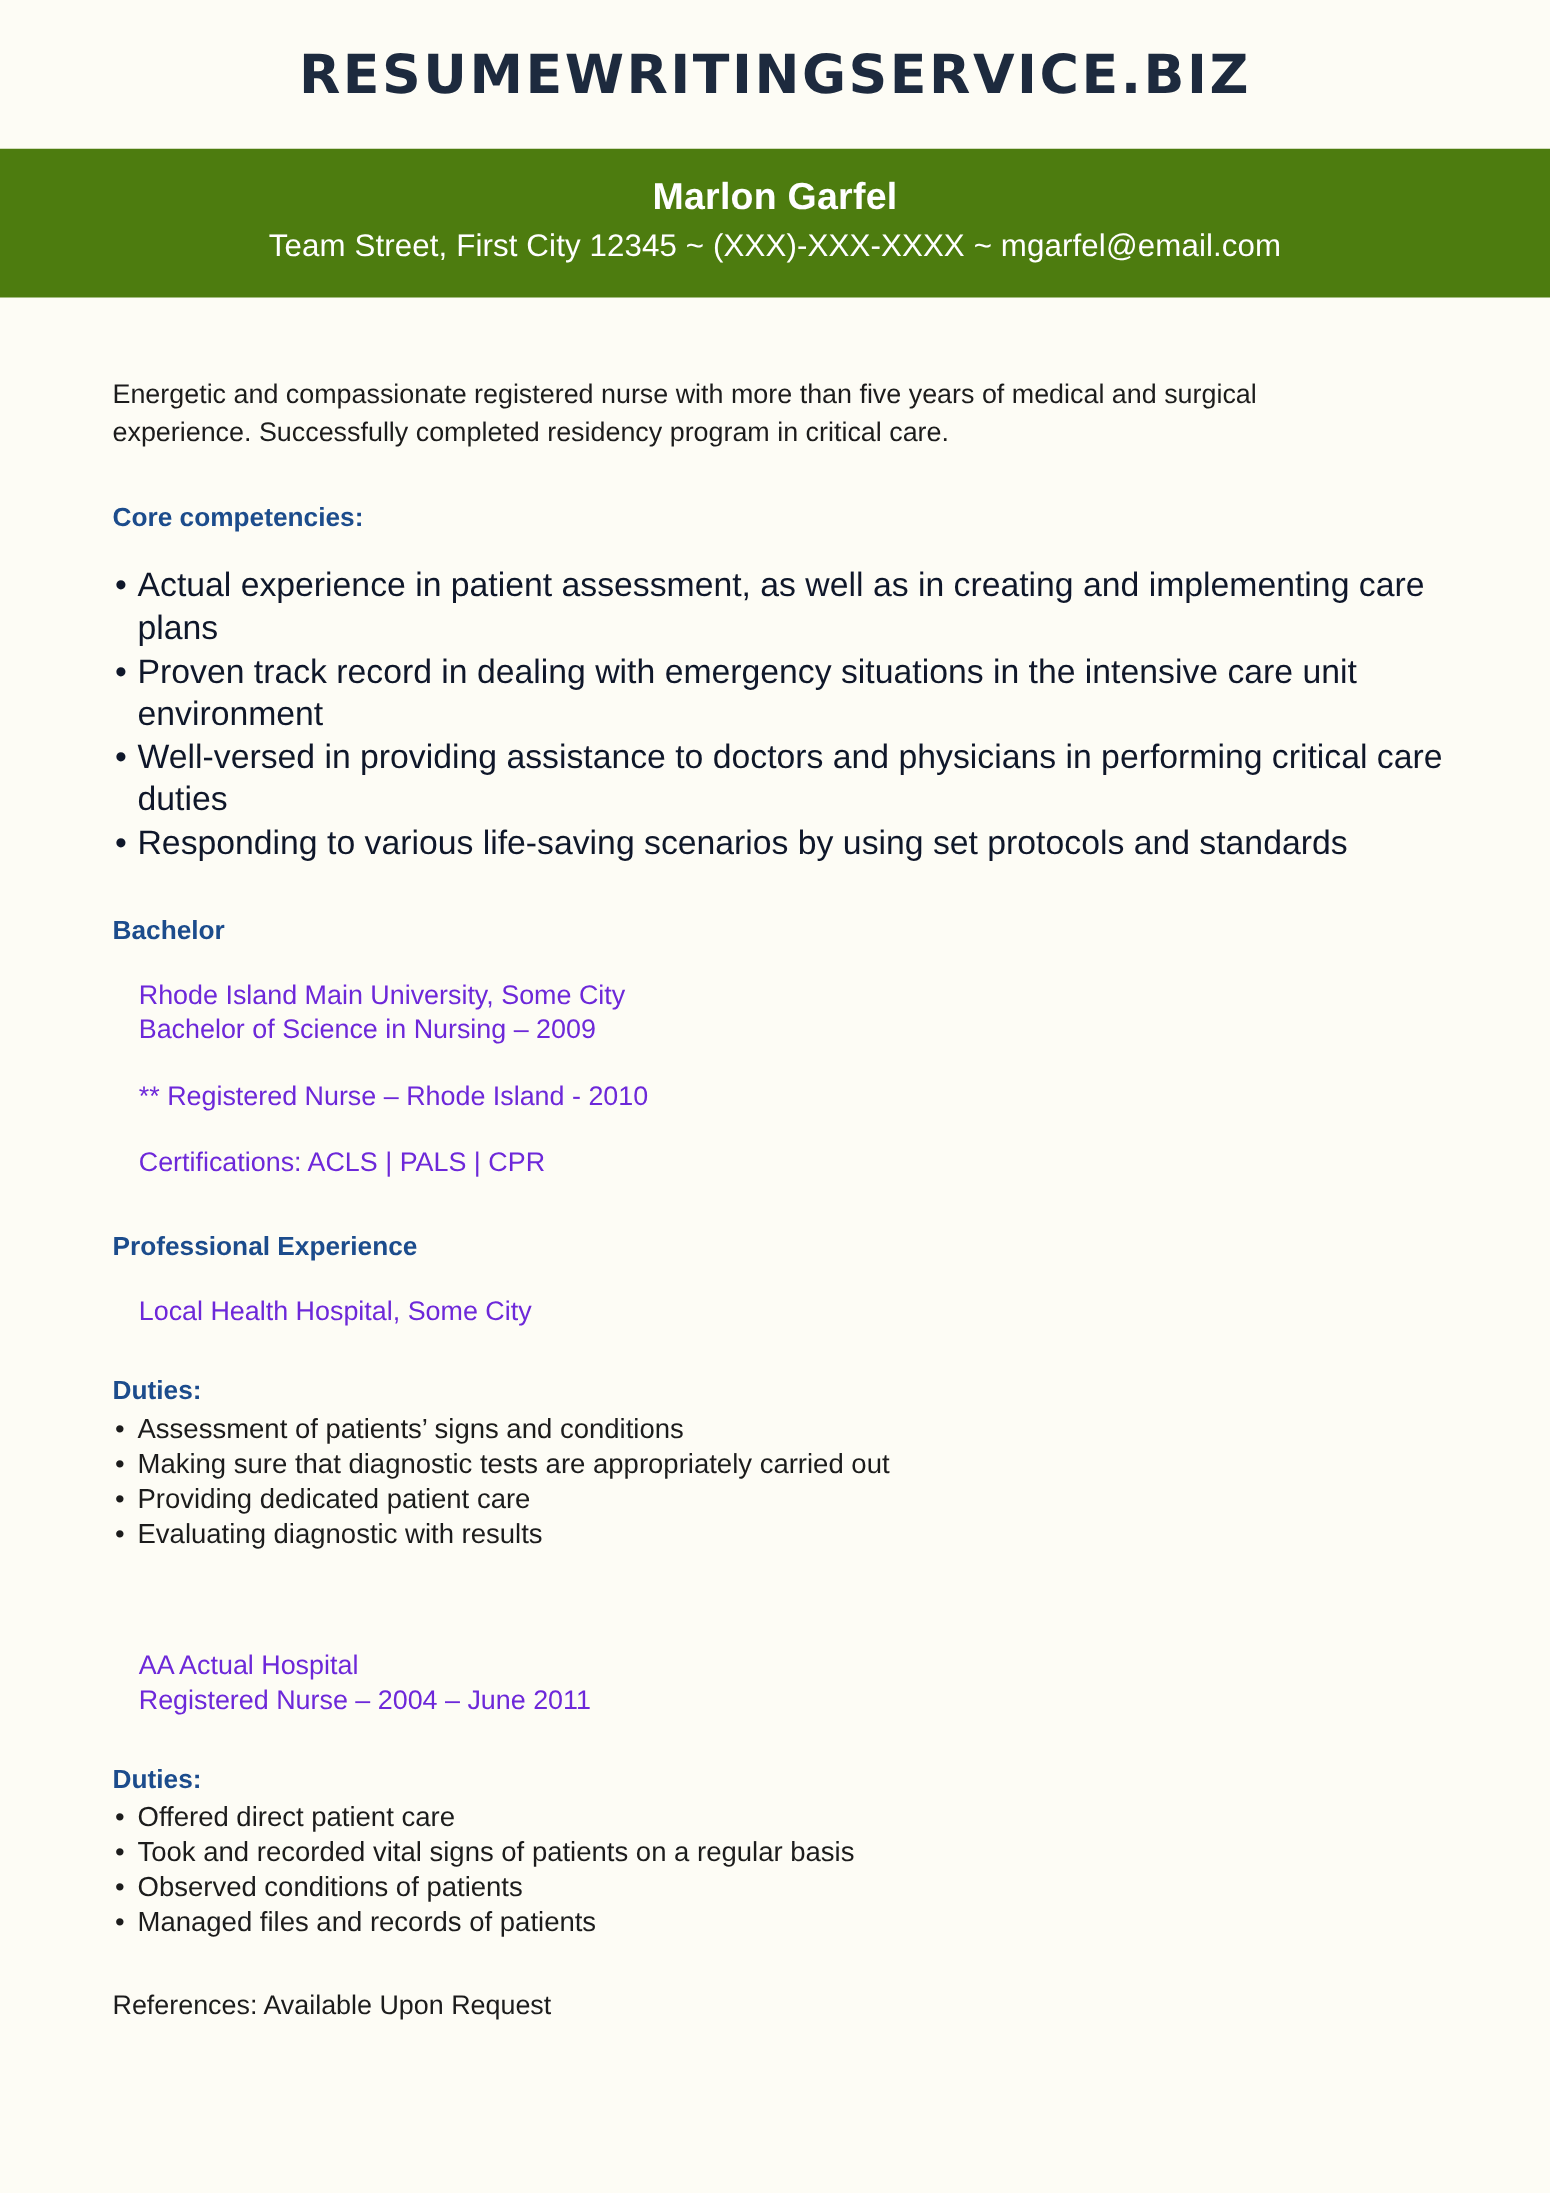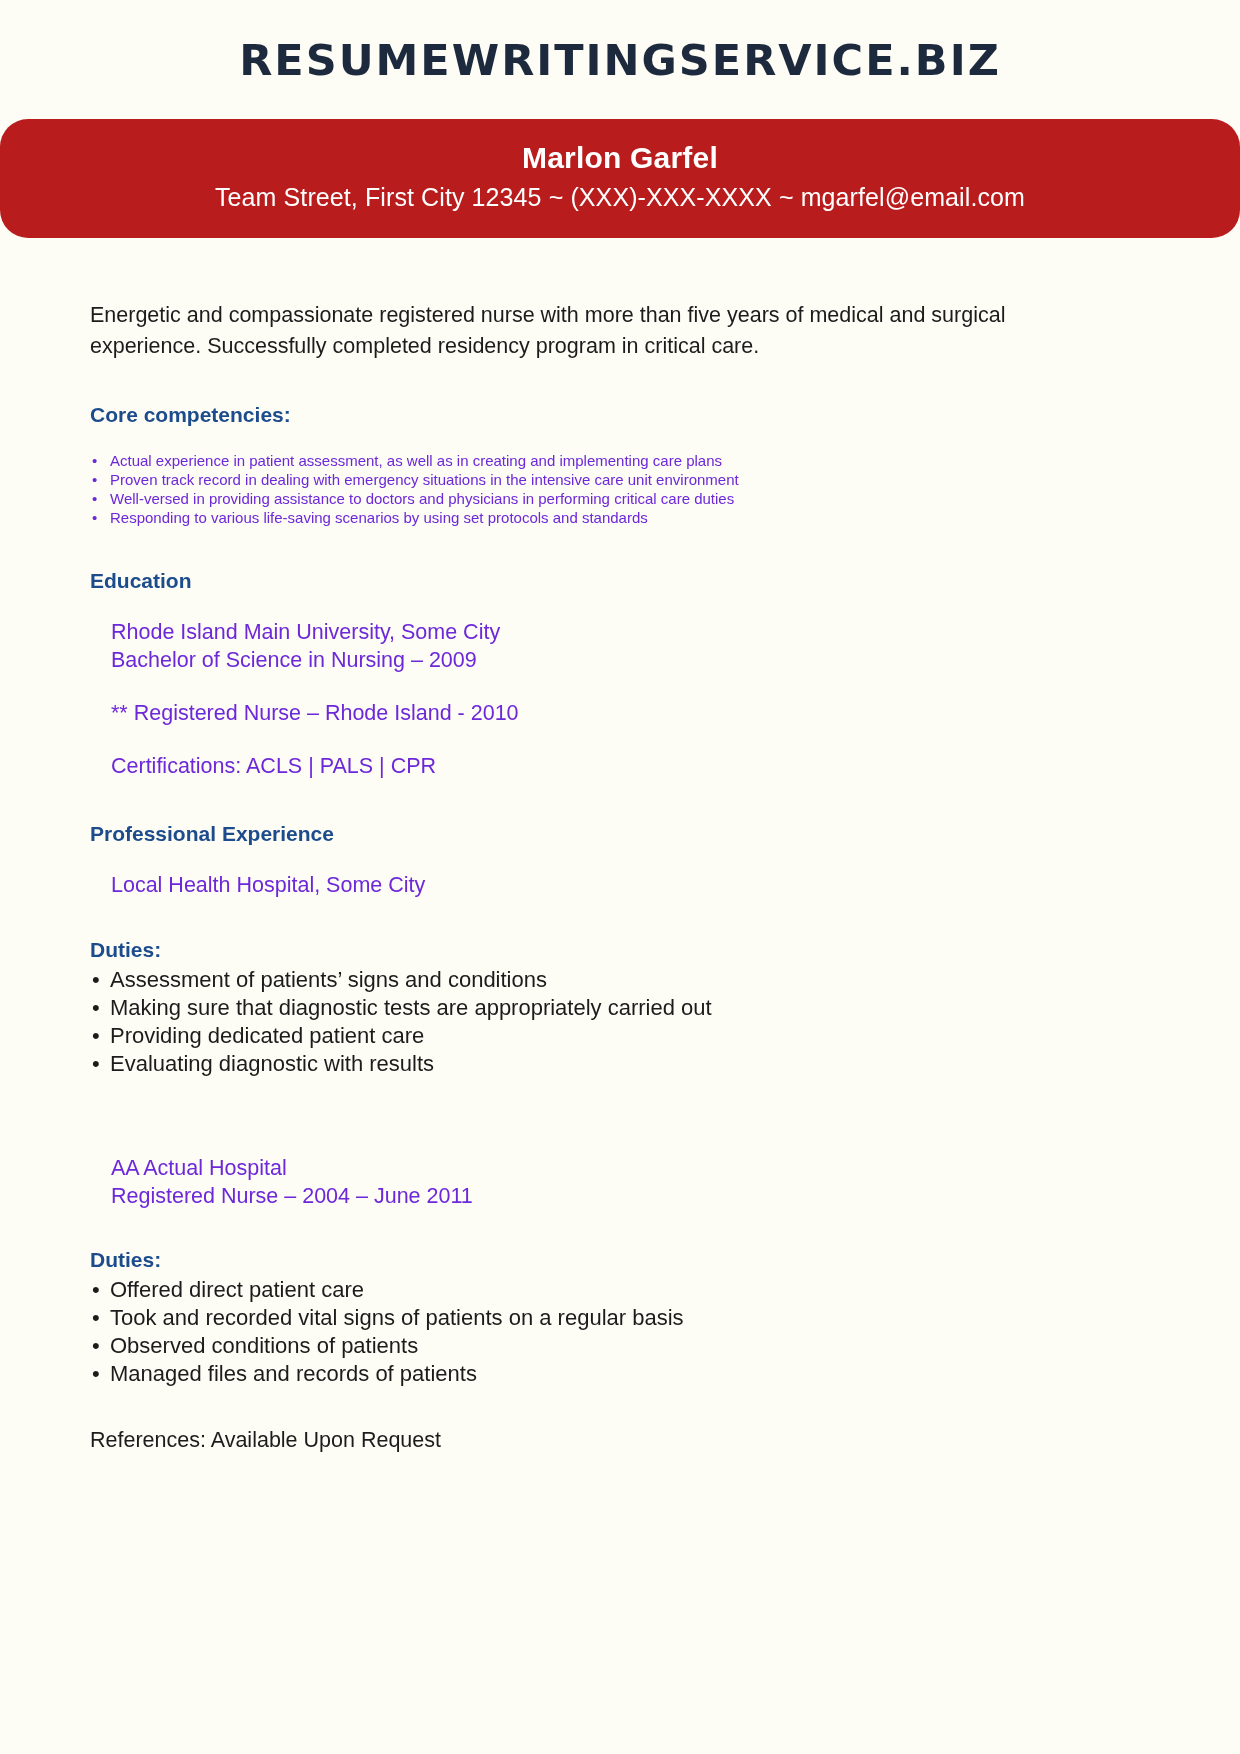--- a/index.html
+++ b/index.html
@@ -35,25 +35,24 @@
     font-family: "DejaVu Sans", sans-serif;
     font-weight: bold;
     font-size: 43px;
     letter-spacing: 2.0px;
     color: #1d2a3e;
     text-transform: uppercase;
   }
 
   
   .header-band {
-    background: #b91c1c;
+    background: #4d7c0f;
     color: #ffffff;
     padding: 22px 20px 26px 20px;
     text-align: center;
-    border-radius: 28px;
   }
   .cand-name {
     font-size: 30px;
     font-weight: bold;
     letter-spacing: 0.2px;
     margin-bottom: 8px;
   }
   .cand-contact {
     font-size: 25px;
     font-weight: normal;
@@ -77,23 +76,23 @@
     margin-top: 42px;
     margin-bottom: 0;
   }
 
   ul.bullets {
     list-style: none;
     margin: 24px 0 0 0;
     padding: 0;
   }
   ul.bullets li {
-    font-size: 15px;
+    font-size: 27px;
     line-height: 1.27;
-    color: #6d28d9;
+    color: #0f172a;
     position: relative;
     padding-left: 20px;
   }
   ul.bullets li::before {
     content: "\2022";
     position: absolute;
     left: 2px;
     top: 0;
   }
 
@@ -153,21 +152,21 @@
     <div class="summary">Energetic and compassionate registered nurse with more than five years of medical and surgical experience. Successfully completed residency program in critical care.</div>
 
     <div class="section-head">Core competencies:</div>
     <ul class="bullets">
       <li>Actual experience in patient assessment, as well as in creating and implementing care plans</li>
       <li>Proven track record in dealing with emergency situations in the intensive care unit environment</li>
       <li>Well-versed in providing assistance to doctors and physicians in performing critical care duties</li>
       <li>Responding to various life-saving scenarios by using set protocols and standards</li>
     </ul>
 
-    <div class="section-head">Education</div>
+    <div class="section-head">Bachelor</div>
     <div class="para">
       <span class="line">Rhode Island Main University, Some City</span>
       <span class="line">Bachelor of Science in Nursing – 2009</span>
     </div>
     <div class="para">** Registered Nurse – Rhode Island - 2010</div>
     <div class="para">Certifications:  ACLS | PALS | CPR</div>
 
     <div class="section-head">Professional Experience</div>
 
     <div class="para">

